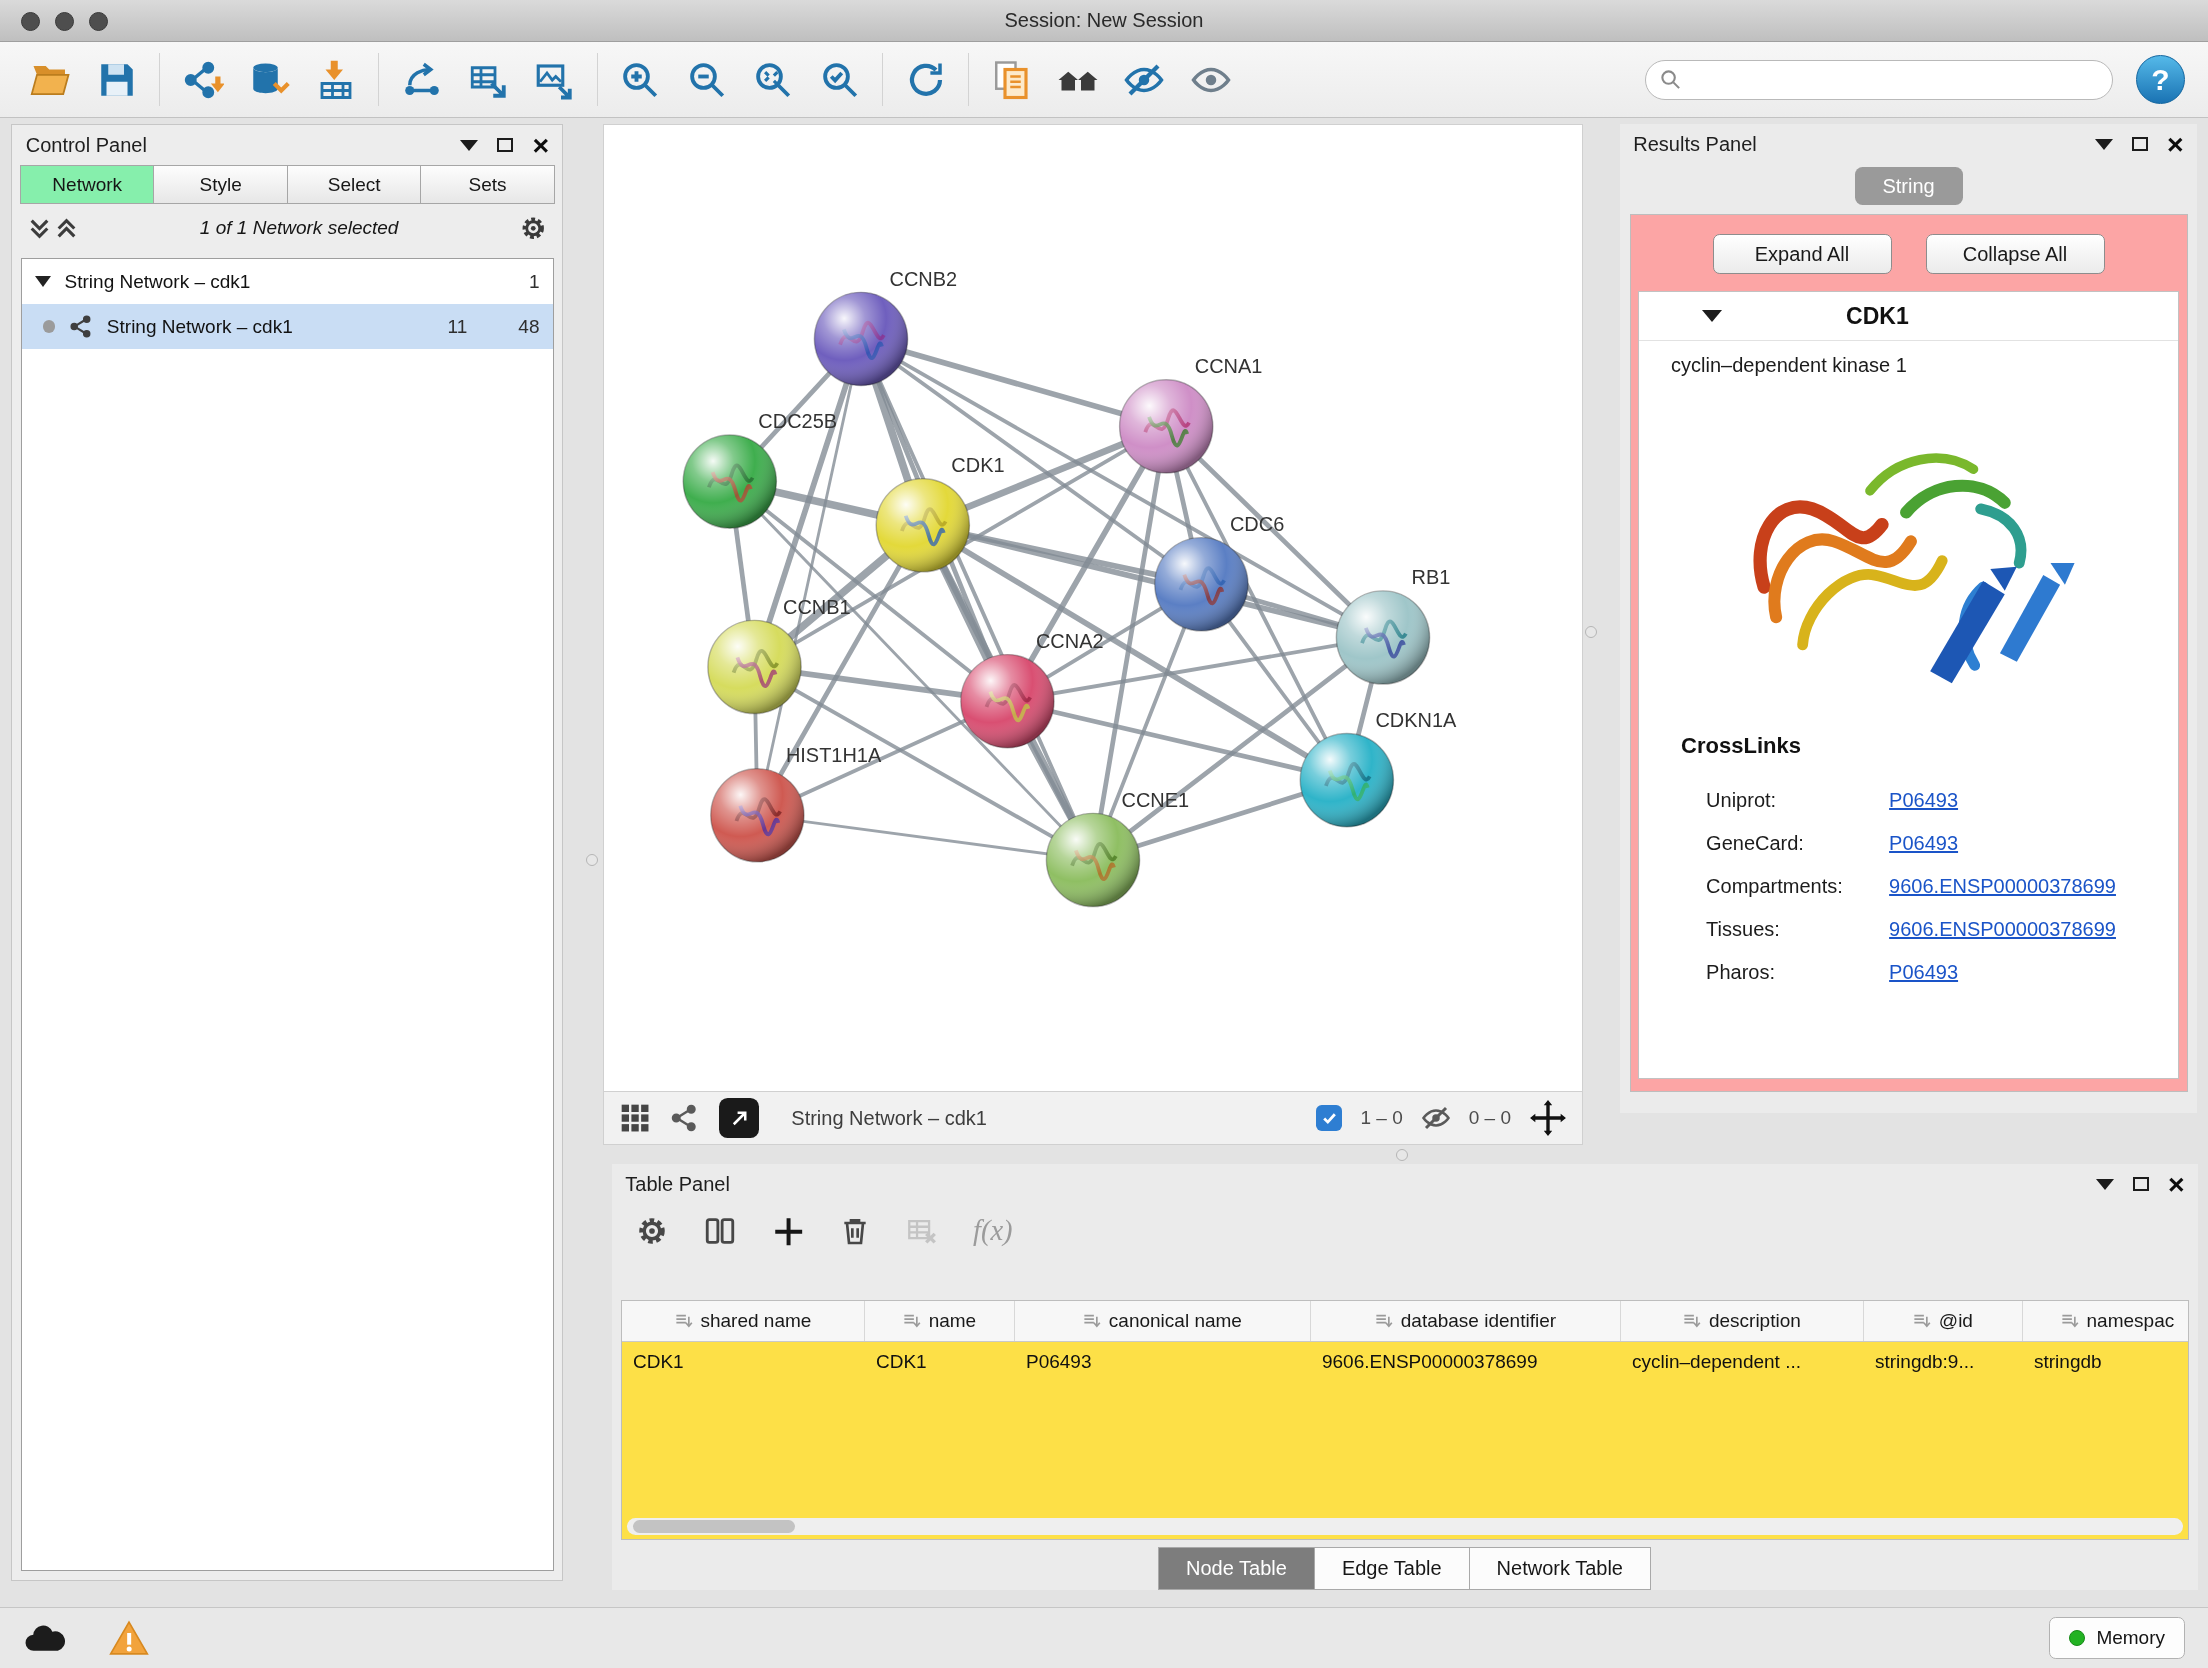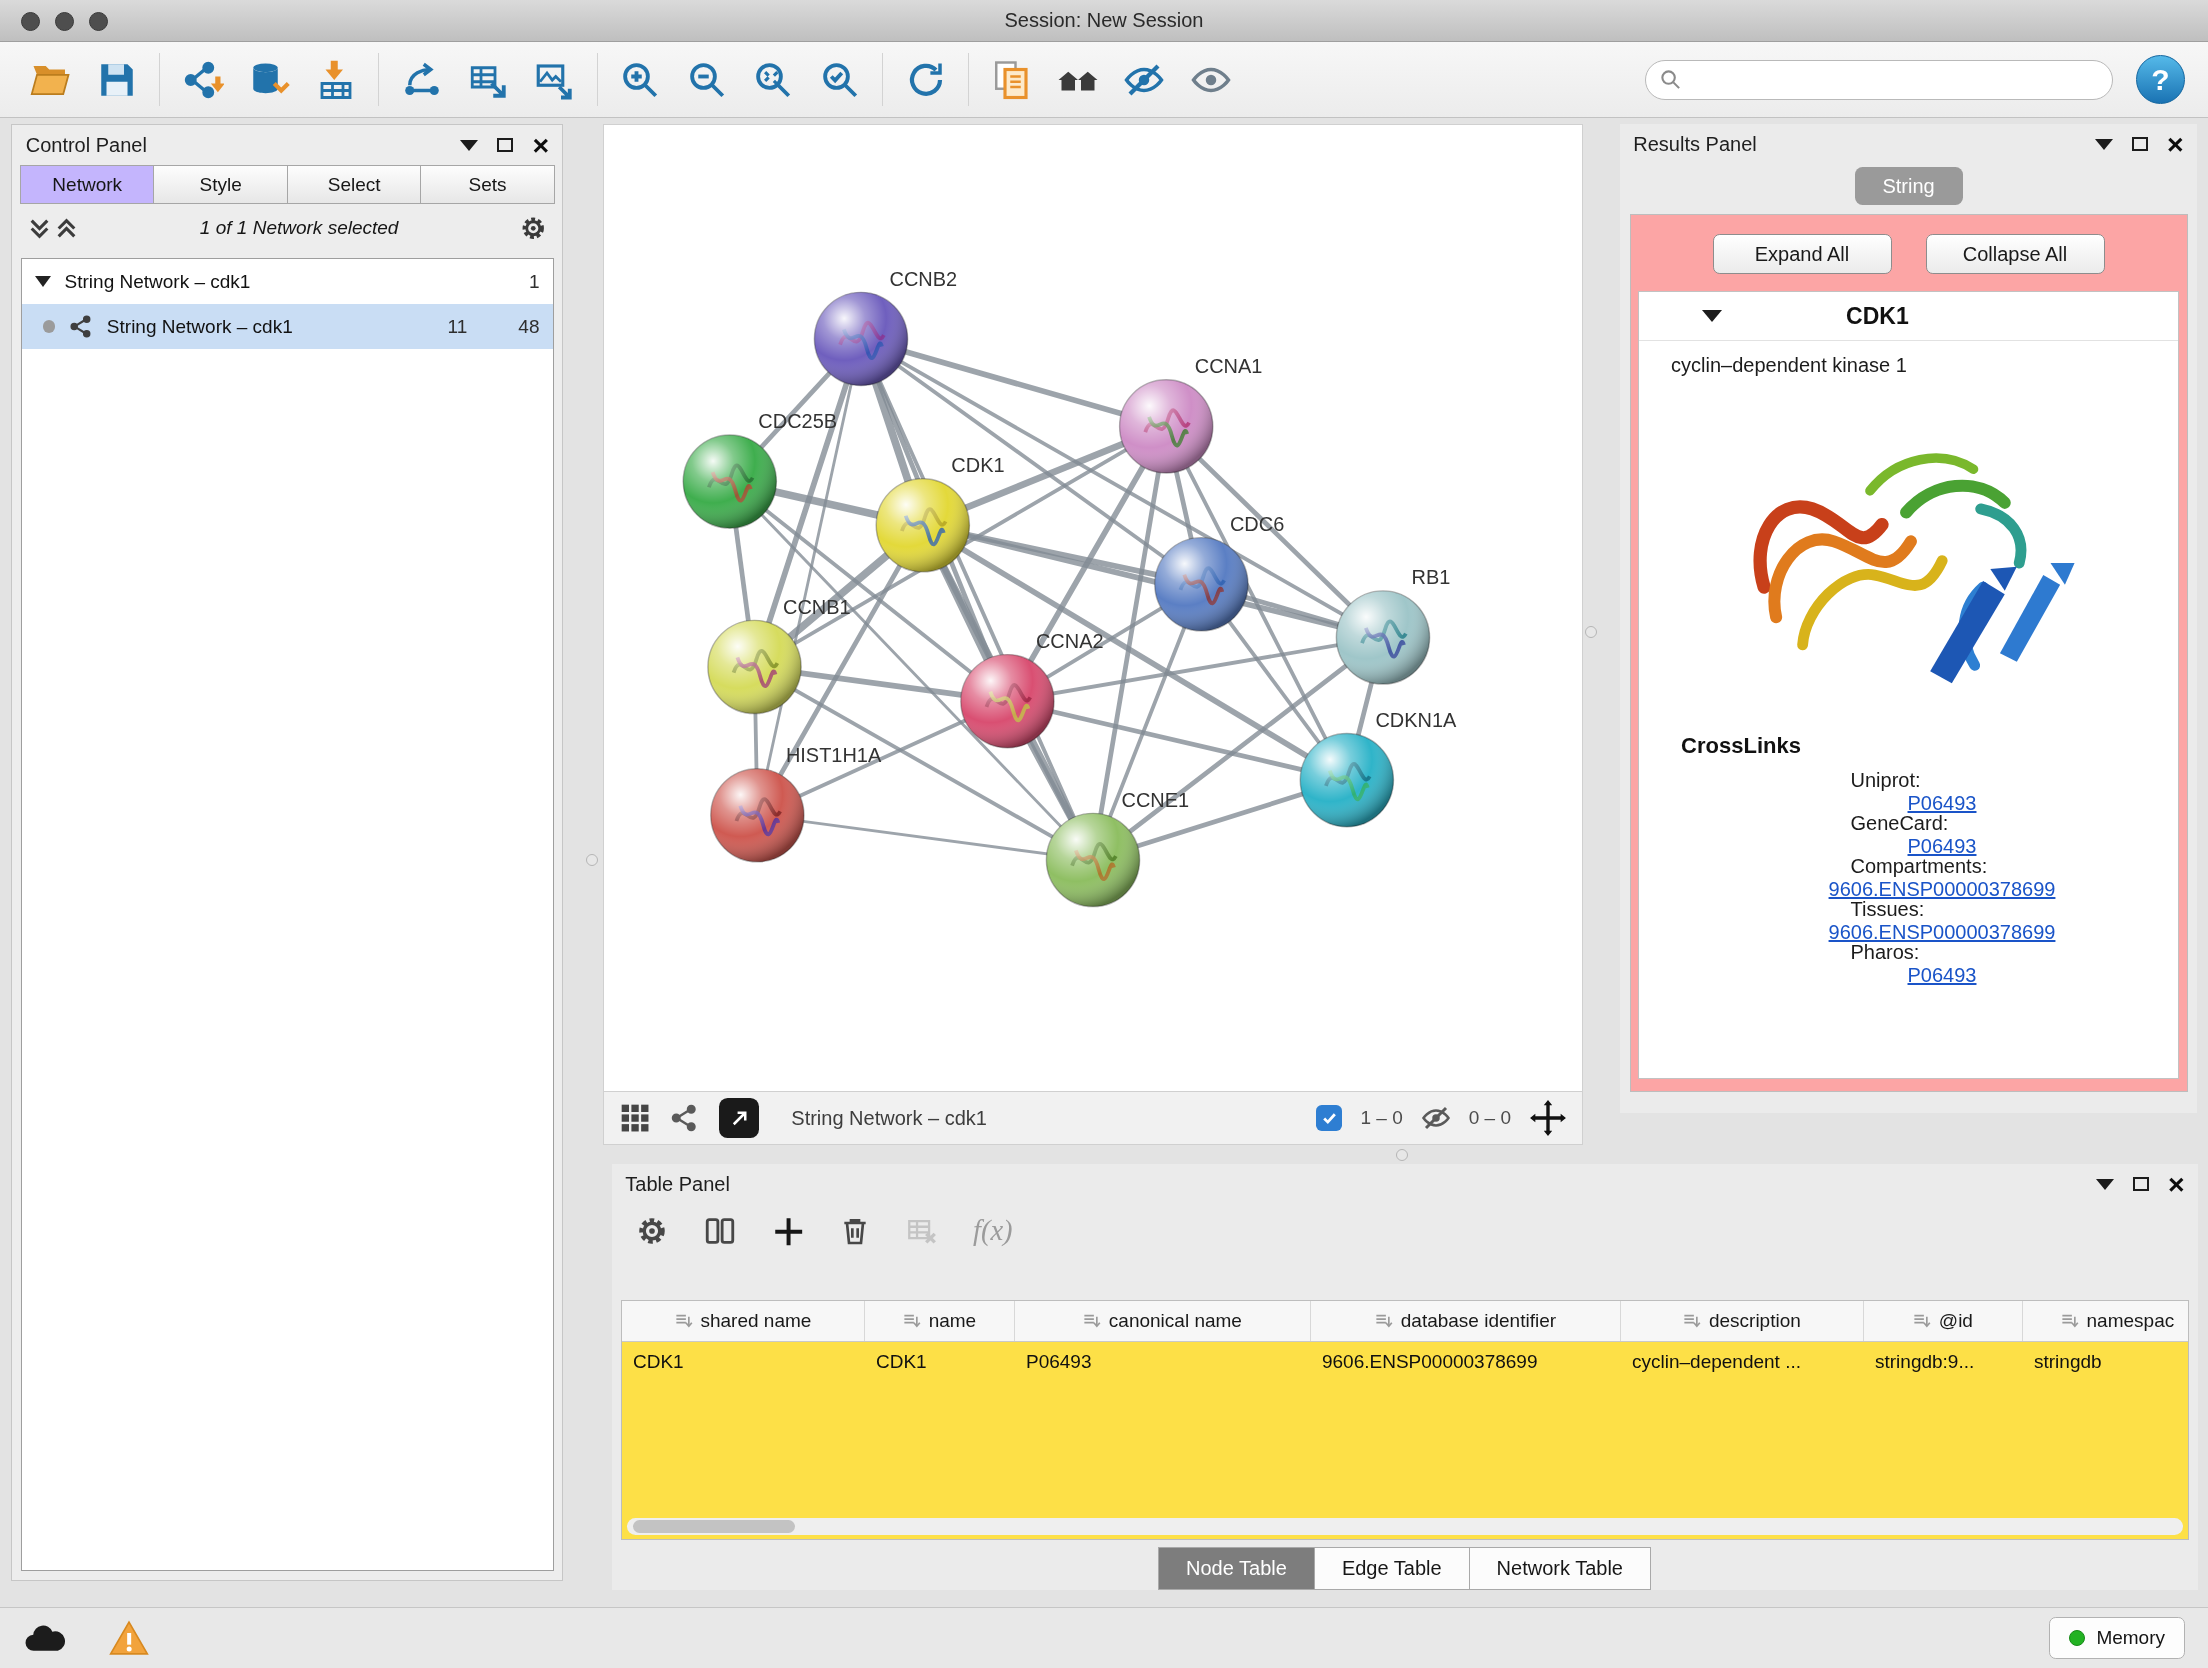--- a/index.html
+++ b/index.html
@@ -30,21 +30,21 @@
   .win-icons{display:flex;align-items:center;gap:19px;}
   .tri-down{width:0;height:0;border-left:9.5px solid transparent;border-right:9.5px solid transparent;border-top:11.4px solid #1c1c1c;}
   .float-icon{width:16px;height:14.3px;border:2.4px solid #1c1c1c;box-sizing:border-box;}
   .close-icon{font-size:28.5px;font-weight:bold;color:#0d0d0d;line-height:1;}
 
   
   #control-panel{left:11.4px;top:124px;width:552px;height:1457px;border:1px solid #c6c6c6;box-sizing:border-box;background:#ededed;}
   .cp-tabs{display:flex;padding:0 7.6px;}
   .cp-tab{flex:1;height:39px;display:flex;align-items:center;justify-content:center;font-size:19px;color:#161616;background:linear-gradient(#fdfdfd,#e7e7e7);border:1px solid #a6a6a6;border-right:none;box-sizing:border-box;}
   .cp-tab:last-child{border-right:1px solid #a6a6a6;}
-  .cp-tab.active{background:#c4b5fd;}
+  .cp-tab.active{background:#86efac;}
   .cp-selrow{height:48px;display:flex;align-items:center;padding:0 15px;gap:2px;font-style:italic;}
   .cp-selrow .sel-text{flex:1;text-align:center;font-size:19px;color:#161616;}
   .cp-tree{position:absolute;left:8.6px;right:8.6px;top:133px;bottom:8.6px;background:#fff;border:1px solid #9e9e9e;}
   .tree-row{height:45px;display:flex;align-items:center;gap:13.3px;padding:0 13.3px;font-size:19px;color:#121212;}
   .tree-row.selected{background:#c9ddf4;}
   .tree-row .caret{width:0;height:0;border-left:8.6px solid transparent;border-right:8.6px solid transparent;border-top:11.4px solid #222;}
   .tree-count{margin-left:auto;color:#2e2e2e;}
   .tree-count2{margin-left:25px;width:34px;text-align:right;color:#2e2e2e;}
   .bullet{width:12.4px;height:12.4px;border-radius:50%;background:#9b9b9b;margin-left:7.6px;}
 
@@ -65,21 +65,21 @@
   .rp-content{position:absolute;left:9.5px;right:9.5px;top:90px;height:878px;background:#fca5a5;border:1px solid #bdbdbd;box-sizing:border-box;}
   .rp-buttons{display:flex;justify-content:center;gap:34px;padding-top:19px;}
   .rp-btn{min-width:179px;height:40px;border:1px solid #8d8d8d;border-radius:6.7px;background:linear-gradient(#ffffff,#ebebeb);font-size:20px;color:#1a1a1a;display:flex;align-items:center;justify-content:center;padding:0 21px;box-sizing:border-box;}
   .rp-section{margin:17px 7.6px 0 7.6px;height:788px;background:#fff;border:1px solid #c2c2c2;box-sizing:border-box;position:relative;overflow:hidden;}
   .rp-sec-header{height:48px;display:flex;align-items:center;border-bottom:1px solid #e2e2e2;}
   .rp-sec-header .tri-down{margin-left:63px;border-left-width:10.5px;border-right-width:10.5px;border-top-width:12.4px;}
   .rp-protein-name{font-size:23px;font-weight:bold;color:#111;margin-left:124px;}
   .rp-desc{font-size:20px;color:#1c1c1c;padding:13.3px 0 0 32px;}
   .rp-protein-img{display:block;margin:17px auto 0 auto;}
   .cl-title{font-size:22px;font-weight:bold;color:#111;padding:25px 0 9.5px 42px;}
-  .cl-row{display:flex;align-items:center;height:43px;padding-left:67px;font-size:20px;flex-direction:column;}
+  .cl-row{display:flex;align-items:flex-end;height:43px;padding-left:67px;font-size:20px;}
   .cl-label{width:183px;color:#1c1c1c;}
   .cl-value{color:#1a54c8;text-decoration:underline;}
 
   
   #table-panel{left:612px;top:1164px;width:1586px;height:426px;}
   .tp-toolbar{height:53px;display:flex;align-items:center;gap:34px;padding-left:23px;}
   .fx-label{font-size:28.5px;color:#9b9b9b;font-style:italic;font-family:"Liberation Serif",serif;}
   .tp-table{position:absolute;left:8.6px;right:8.6px;top:136px;height:240px;background:#fde047;border:1px solid #bdbdbd;box-sizing:border-box;overflow:hidden;}
   .tp-head{display:flex;height:40px;background:#f7f7f7;border-bottom:1px solid #c9c9c9;}
   .tp-hcell{display:flex;align-items:center;justify-content:center;gap:7.6px;border-right:1px solid #d8d8d8;font-size:19px;color:#191919;box-sizing:border-box;flex:0 0 auto;overflow:hidden;white-space:nowrap;}

